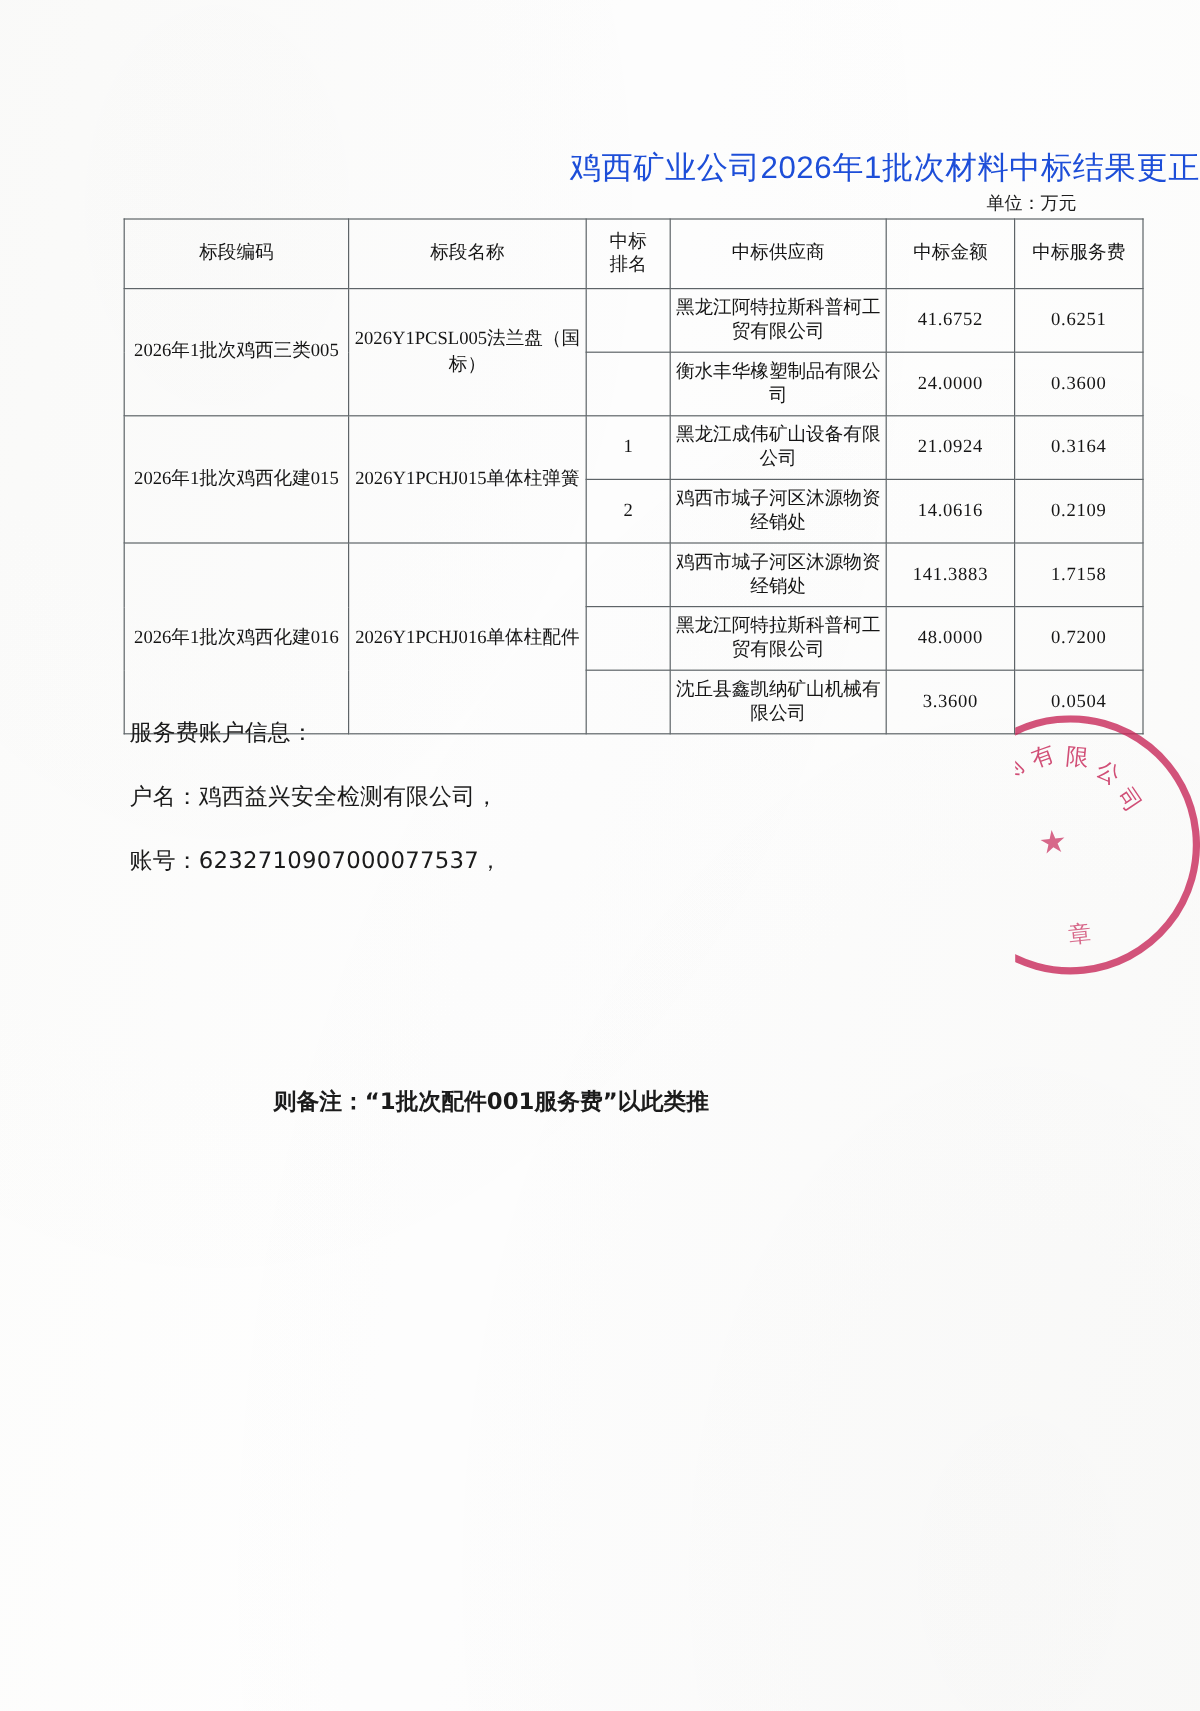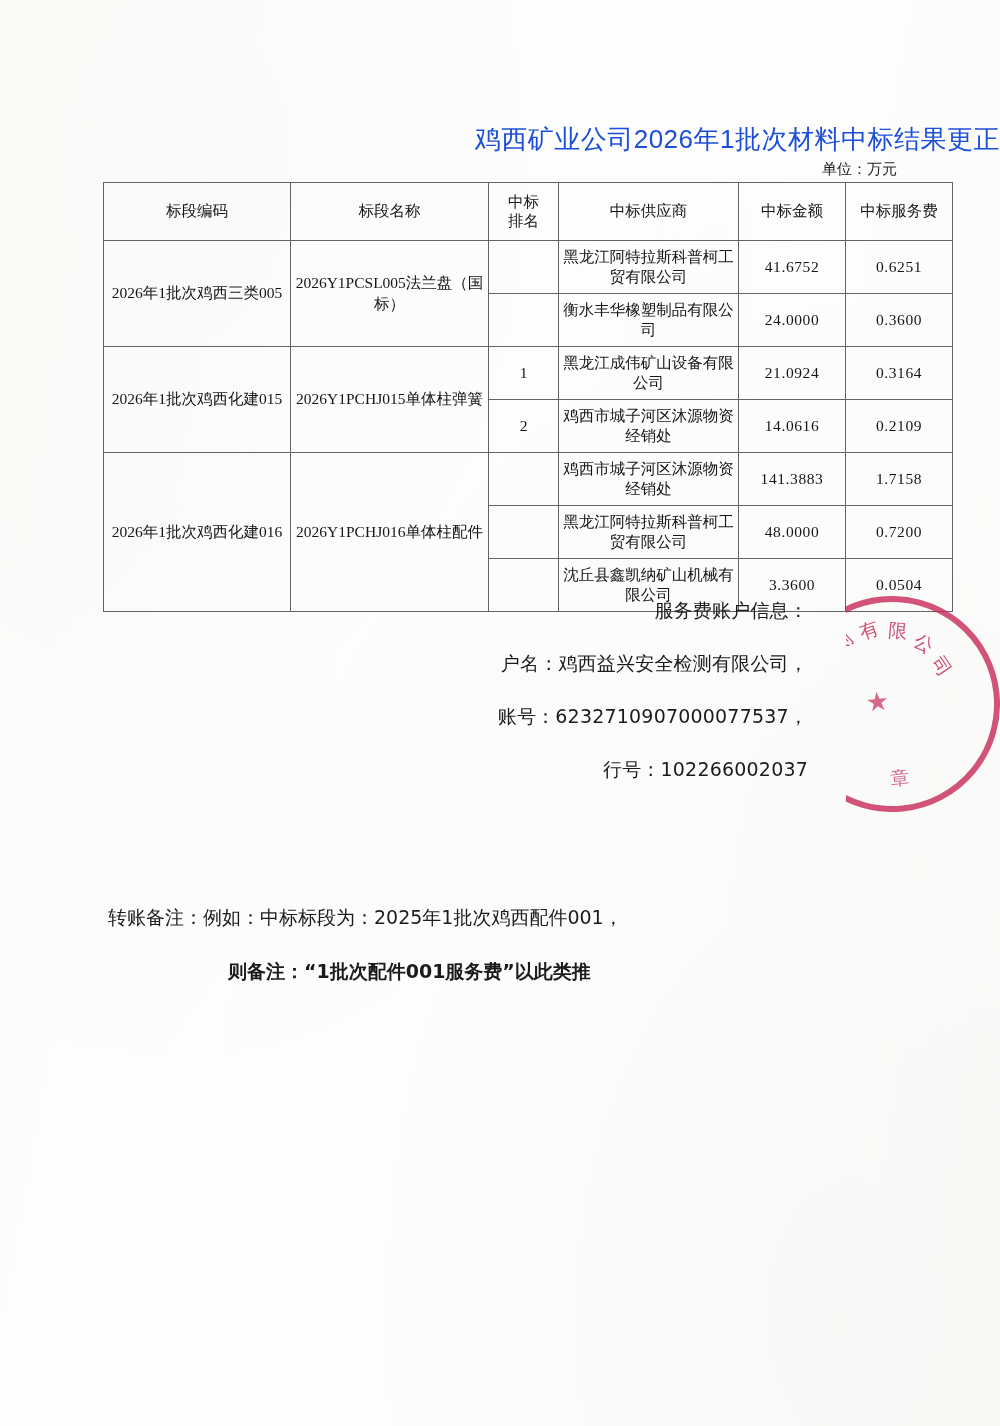--- a/index.html
+++ b/index.html
@@ -97,21 +97,20 @@
 
   
   .info-block {
     position: absolute;
     left: 108px;
     top: 598px;
     width: 700px;
     font-family: "DejaVu Sans", "Liberation Sans", sans-serif;
     font-size: 19px;
     color: #1b1b1b;
-    text-align: right;
   }
   .info-line {
     margin-bottom: 27px;
     white-space: nowrap;
     letter-spacing: 0.2px;
   }
 
   .note-block {
     position: absolute;
     left: 108px;
@@ -264,25 +263,23 @@
         <td class="cell-num">0.0504</td>
       </tr>
 
     </tbody>
   </table>
 
   <div class="info-block">
     <div class="info-line">服务费账户信息：</div>
     <div class="info-line">户名：鸡西益兴安全检测有限公司，</div>
     <div class="info-line num">账号：6232710907000077537，</div>
-    <div class="info-line num">行号：102266002037</div>
   </div>
 
   <div class="note-block">
-    <div class="note-line-1">转账备注：例如：中标标段为：2025年1批次鸡西配件001，</div>
     <div class="note-line-2">则备注：“1批次配件001服务费”以此类推</div>
   </div>
 
   <div class="seal-wrap">
     <div class="seal"></div>
     <div class="seal-inner-text">
       <span class="seal-star">★</span>
       <span class="seal-bottom">章</span>
     <span class="seal-ch" style="transform: translate(-57.8751px, -70.7884px) rotate(-38.8deg);">测</span>
         <span class="seal-ch" style="transform: translate(-27.3411px, -85.813px) rotate(-13.6deg);">有</span>

